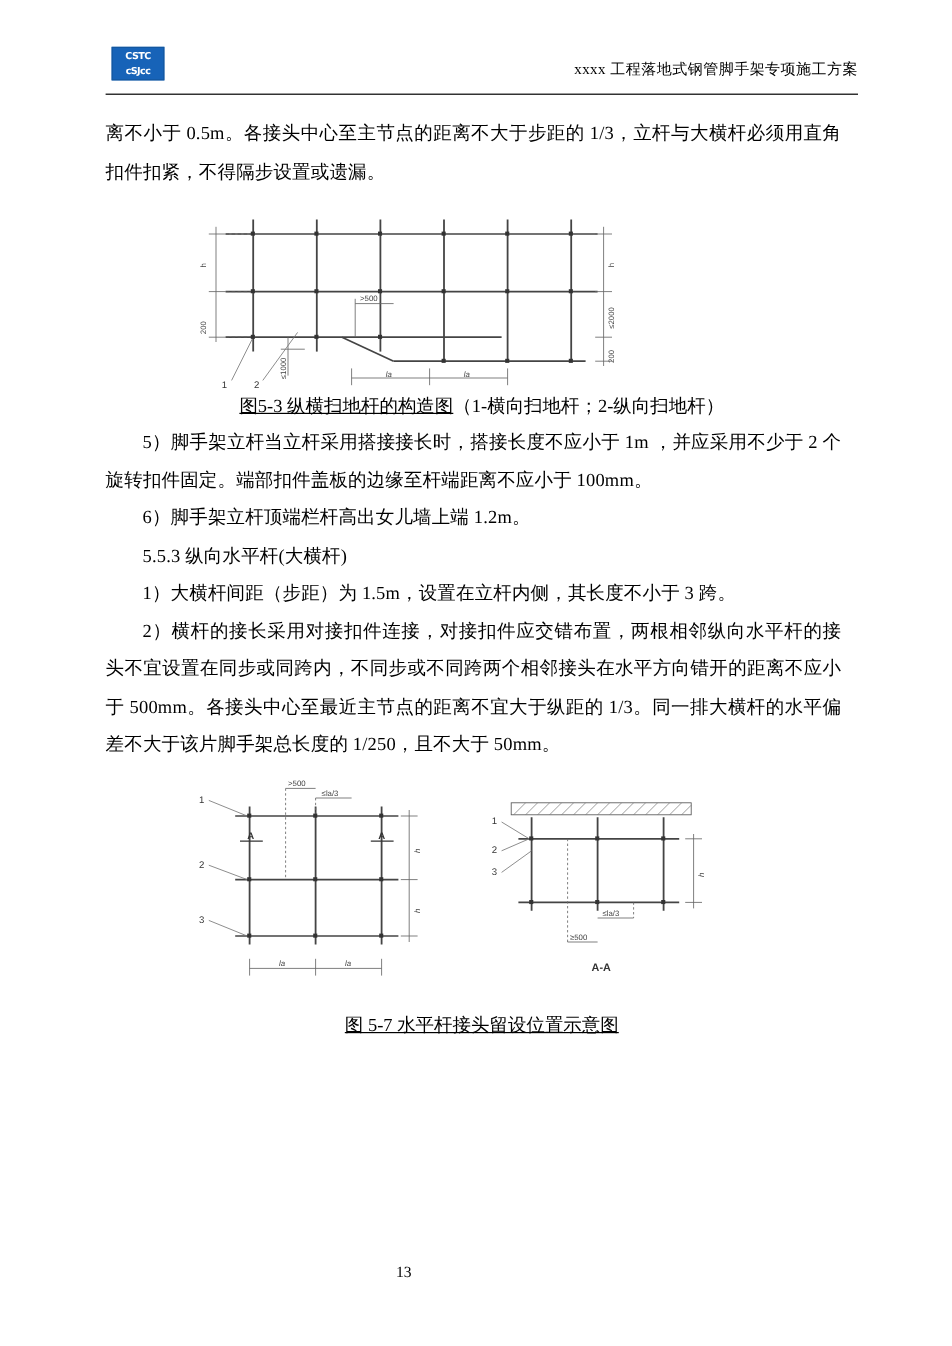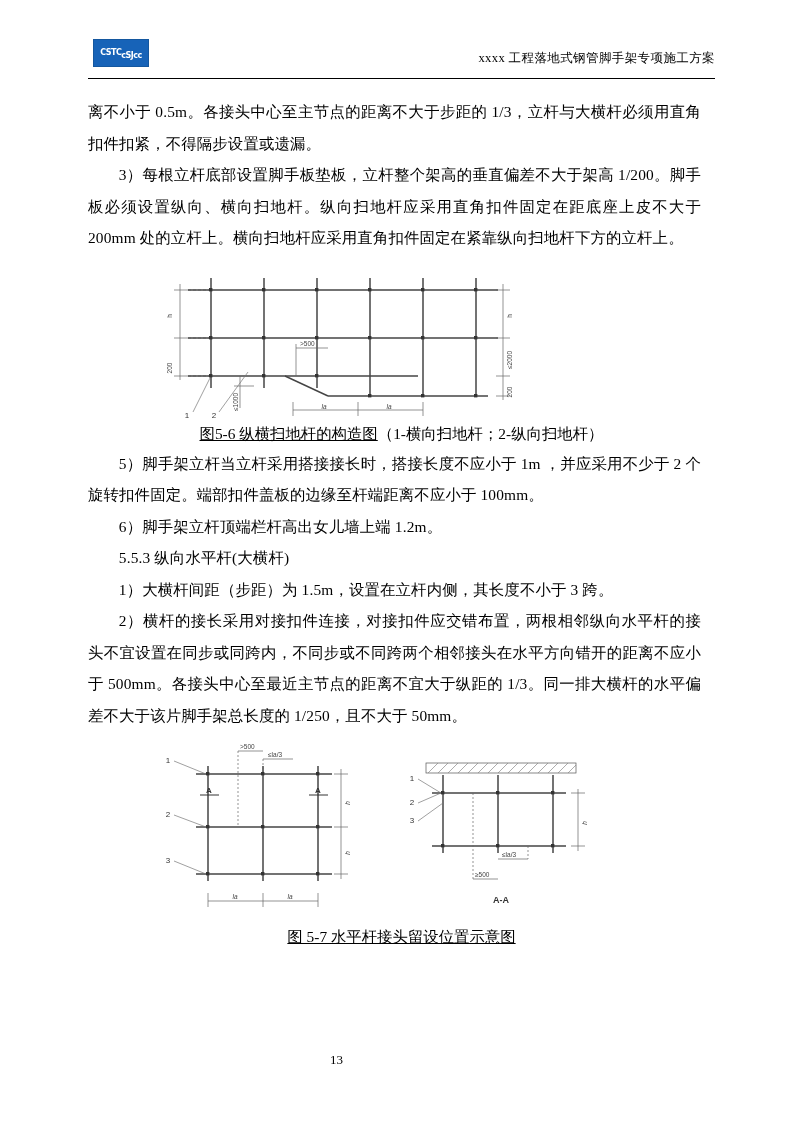--- a/index.html
+++ b/index.html
@@ -28,27 +28,27 @@
     position: absolute;
     left: 88px;
     top: 36px;
     width: 627px;
     height: 46px;
   }
   .logo {
     position: absolute;
     left: 5px;
     top: 3px;
-    width: 56px;
+    width: 44px;
     height: 28px;
     background: #1763b8;
     border: 1px solid #14579f;
     box-sizing: border-box;
     display: flex;
-    flex-direction: row;
+    flex-direction: column;
     align-items: center;
     justify-content: center;
     line-height: 1;
   }
   .logo-top {
     font-family: "DejaVu Sans", sans-serif;
     font-size: 8px;
     font-weight: bold;
     color: #ffffff;
     letter-spacing: -0.5px;
@@ -128,21 +128,20 @@
       <span class="logo-bot">cSJcc</span>
     </div>
     <div class="header-title">xxxx 工程落地式钢管脚手架专项施工方案</div>
     <div class="header-rule"></div>
   </div>
 
   <div class="content">
 
     <p class="para noindent">离不小于 0.5m。各接头中心至主节点的距离不大于步距的 1/3，立杆与大横杆必须用直角扣件扣紧，不得隔步设置或遗漏。</p>
 
-    <p class="para indent">3）每根立杆底部设置脚手板垫板，立杆整个架高的垂直偏差不大于架高 1/200。脚手板必须设置纵向、横向扫地杆。纵向扫地杆应采用直角扣件固定在距底座上皮不大于 200mm 处的立杆上。横向扫地杆应采用直角扣件固定在紧靠纵向扫地杆下方的立杆上。</p>
 
     <div class="fig-wrap" style="margin-top:14px;">
       <svg width="627" height="152" viewBox="0 0 627 152" style="display:block;">
         <g stroke="#555" fill="none" stroke-width="0.7">
 
           <line x1="123" y1="10" x2="123" y2="120" stroke="#444" stroke-width="1.5"></line>
           <line x1="176" y1="10" x2="176" y2="120" stroke="#444" stroke-width="1.5"></line>
           <line x1="229" y1="10" x2="229" y2="120" stroke="#444" stroke-width="1.5"></line>
           <line x1="282" y1="10" x2="282" y2="128" stroke="#444" stroke-width="1.5"></line>
           <line x1="335" y1="10" x2="335" y2="128" stroke="#444" stroke-width="1.5"></line>
@@ -217,21 +216,21 @@
           <text x="150" y="134" transform="rotate(-90 150 134)" text-anchor="middle">≤1000</text>
           <text x="236" y="141" text-anchor="middle" font-style="italic">la</text>
           <text x="301" y="141" text-anchor="middle" font-style="italic">la</text>
         </g>
         <g font-family="Liberation Sans, sans-serif" font-size="8" fill="#333">
           <text x="99" y="150" text-anchor="middle">1</text>
           <text x="126" y="150" text-anchor="middle">2</text>
         </g>
       </svg>
       <div class="figure-caption">
-        <span class="u">图5-6 纵横扫地杆的构造图</span><span>（1-横向扫地杆；2-纵向扫地杆）</span>
+        <span class="u">图5-3 纵横扫地杆的构造图</span><span>（1-横向扫地杆；2-纵向扫地杆）</span>
       </div>
     </div>
 
     <p class="para indent">5）脚手架立杆当立杆采用搭接接长时，搭接长度不应小于 1m ，并应采用不少于 2 个旋转扣件固定。端部扣件盖板的边缘至杆端距离不应小于 100mm。</p>
     <p class="para indent">6）脚手架立杆顶端栏杆高出女儿墙上端 1.2m。</p>
     <p class="para indent">5.5.3 纵向水平杆(大横杆)</p>
     <p class="para indent">1）大横杆间距（步距）为 1.5m，设置在立杆内侧，其长度不小于 3 跨。</p>
     <p class="para indent">2）横杆的接长采用对接扣件连接，对接扣件应交错布置，两根相邻纵向水平杆的接头不宜设置在同步或同跨内，不同步或不同跨两个相邻接头在水平方向错开的距离不应小于 500mm。各接头中心至最近主节点的距离不宜大于纵距的 1/3。同一排大横杆的水平偏差不大于该片脚手架总长度的 1/250，且不大于 50mm。</p>
 
     <div class="fig-wrap" style="margin-top:10px;">
@@ -353,21 +352,21 @@
           <text x="387" y="136">≥500</text>
           <text x="499" y="82" transform="rotate(-90 499 82)" text-anchor="middle" font-style="italic">h</text>
         </g>
         <g font-family="Liberation Sans, sans-serif" font-size="8" fill="#333">
           <text x="324" y="40" text-anchor="middle">1</text>
           <text x="324" y="64" text-anchor="middle">2</text>
           <text x="324" y="82" text-anchor="middle">3</text>
           <text x="413" y="162" text-anchor="middle" font-size="9" font-weight="bold">A-A</text>
         </g>
       </svg>
-      <div class="figure-caption" style="margin-top:4px;">
+      <div class="figure-caption" style="margin-top:16px;">
         <span class="u">图 5-7 水平杆接头留设位置示意图</span>
       </div>
     </div>
 
   </div>
 
   <div class="page-number">13</div>
 
 </div>
 

